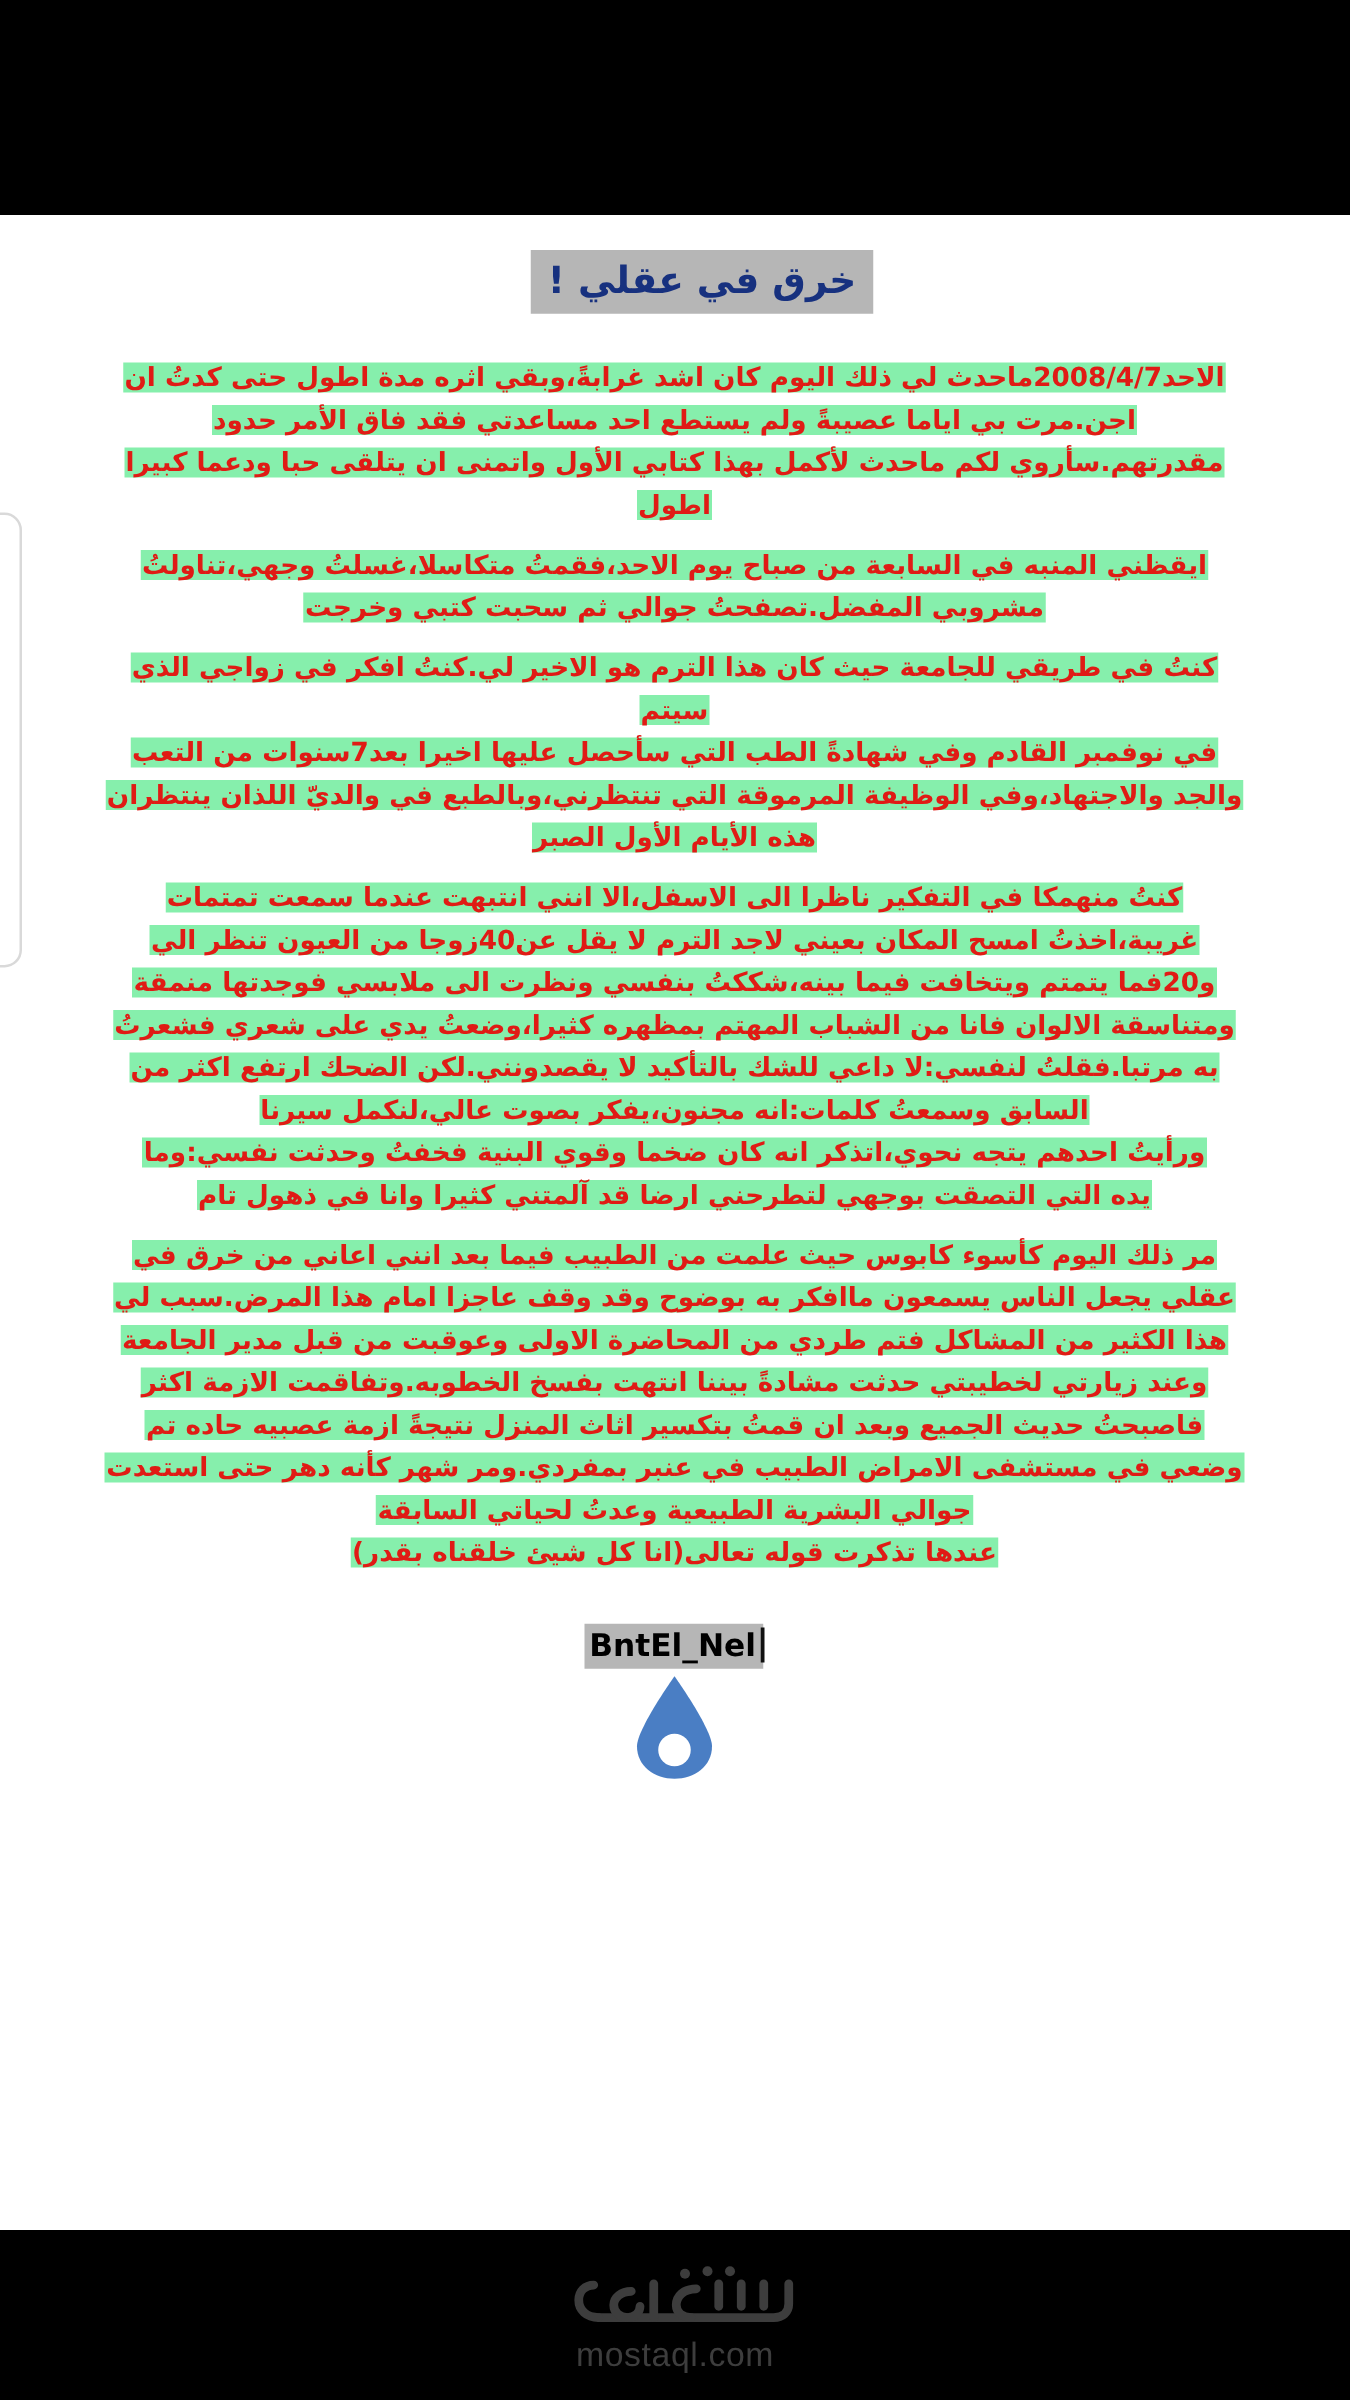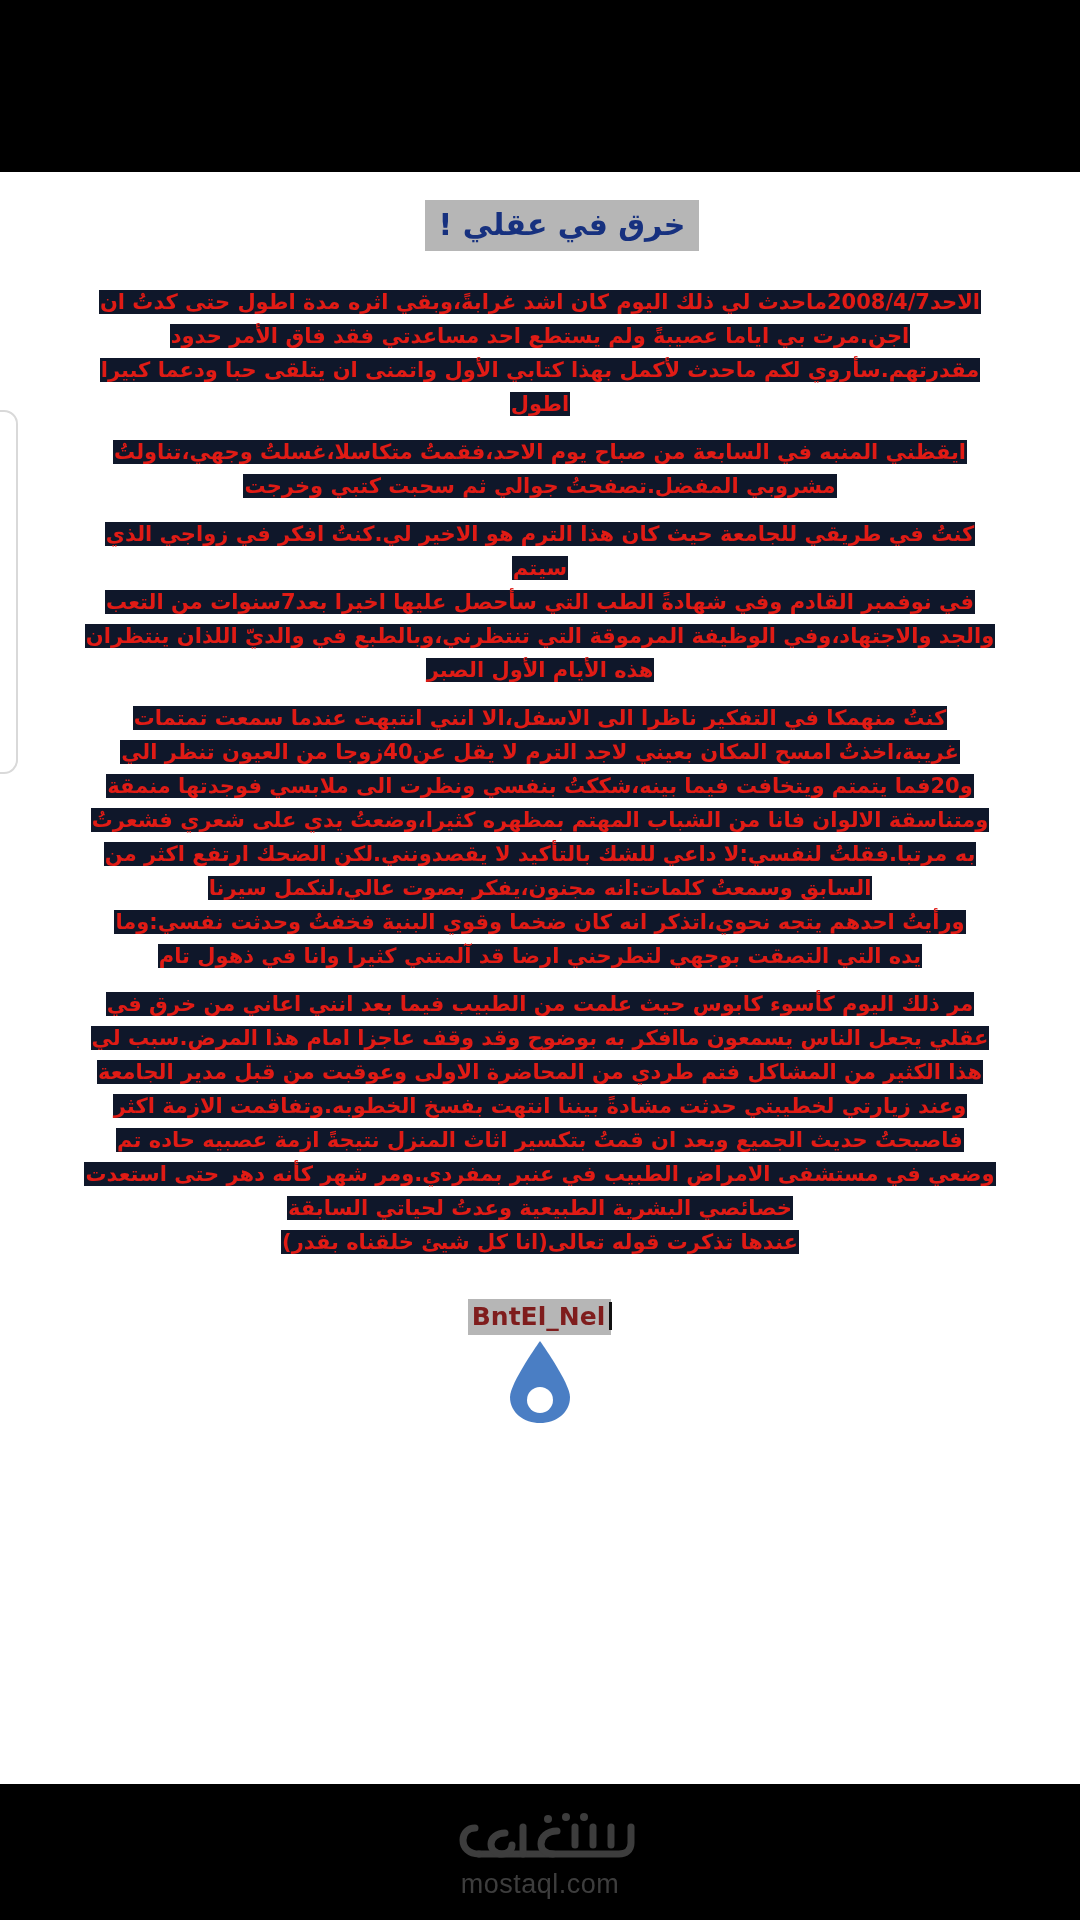--- a/index.html
+++ b/index.html
@@ -58,36 +58,36 @@
   .para.first{margin-top:34px;}
   .para + .para{margin-top:14px;}
   .line{
     display:block;
     text-align:center;
     line-height:1.0;
     margin:0;
   }
   .line > span{
     display:inline;
-    background:#0f172a;
+    background:#86efac;
     color:#e01b15;
     font-weight:bold;
     font-size:21px;
     line-height:1.62;
     font-family:"DejaVu Sans","Liberation Sans",sans-serif;
     box-decoration-break:clone;
     -webkit-box-decoration-break:clone;
     padding:0 1px;
   }
   
   .sig-wrap{margin-top:40px;text-align:center;direction:ltr;}
   .sig{
     display:inline-block;
     background:#b6b6b6;
-    color:#7f1d1d;
+    color:#000000;
     font-weight:bold;
     font-size:25px;
     line-height:1.35;
     padding:1px 6px 1px 4px;
     font-family:"DejaVu Sans","Liberation Sans",sans-serif;
     text-align:center;
   }
   .caret{
     display:inline-block;
     width:3px;height:28px;
@@ -159,21 +159,21 @@
         <div class="line"><span>يده التي التصقت بوجهي لتطرحني ارضا قد آلمتني كثيرا وانا في ذهول تام</span></div>
       </div>
 
       <div class="para">
         <div class="line"><span>مر ذلك اليوم كأسوء كابوس حيث علمت من الطبيب فيما بعد انني اعاني من خرق في</span></div>
         <div class="line"><span>عقلي يجعل الناس يسمعون ماافكر به بوضوح وقد وقف عاجزا امام هذا المرض.سبب لي</span></div>
         <div class="line"><span>هذا الكثير من المشاكل فتم طردي من المحاضرة الاولى وعوقبت من قبل مدير الجامعة</span></div>
         <div class="line"><span>وعند زيارتي لخطيبتي حدثت مشادةً بيننا انتهت بفسخ الخطوبه.وتفاقمت الازمة اكثر</span></div>
         <div class="line"><span>فاصبحتُ حديث الجميع وبعد ان قمتُ بتكسير اثاث المنزل نتيجةً ازمة عصبيه حاده تم</span></div>
         <div class="line"><span>وضعي في مستشفى الامراض الطبيب في عنبر بمفردي.ومر شهر كأنه دهر حتى استعدت</span></div>
-        <div class="line"><span>خصائصي البشرية الطبيعية وعدتُ لحياتي السابقة</span></div>
+        <div class="line"><span>جوالي البشرية الطبيعية وعدتُ لحياتي السابقة</span></div>
         <div class="line"><span>عندها تذكرت قوله تعالى(انا كل شيئ خلقناه بقدر)</span></div>
       </div>
 
       <div class="sig-wrap">
         <span class="sig">BntEl_Nel</span><span class="caret"></span>
       </div>
 
       <div class="drop-wrap">
         <span class="drop">
           <svg width="66" height="86" viewBox="0 0 66 86" xmlns="http://www.w3.org/2000/svg">

